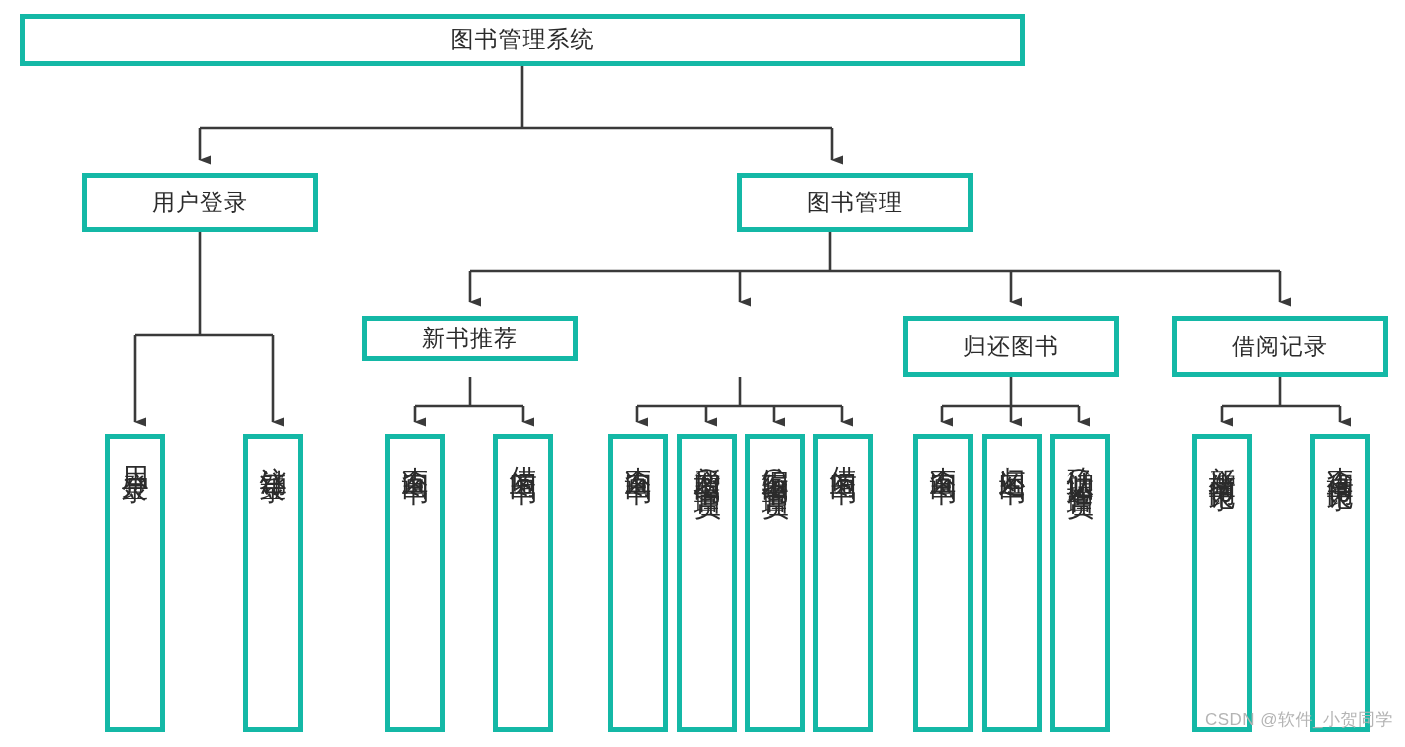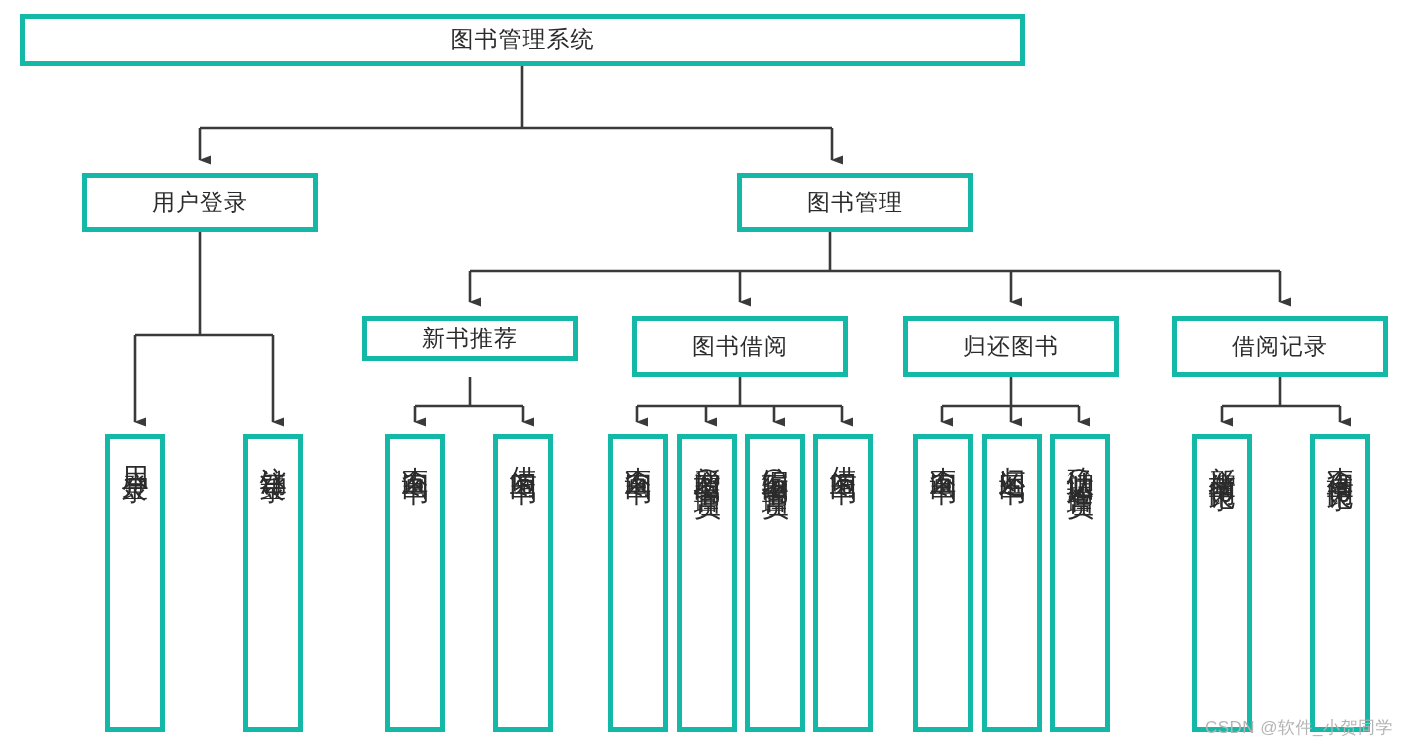--- a/index.html
+++ b/index.html
@@ -61,21 +61,21 @@
     text-orientation: upright;
     -webkit-writing-mode: vertical-rl;
     font-size: 27px;
     line-height: 1.05;
     letter-spacing: 4px;
     white-space: nowrap;
   }
   #watermark {
     position: absolute;
     right: 12px;
-    bottom: 8px;
+    bottom: 16px;
     font-size: 17px;
     color: #b4b4b4;
     z-index: 5;
     white-space: nowrap;
     letter-spacing: 0.5px;
     text-align: center;
   }
 </style>
 </head>
 <body>
@@ -139,23 +139,20 @@
   <div class="node h" style="left:82px; top:173px; width:236px; height:59px;">
     <span class="label">用户登录</span>
   </div>
   <div class="node h" style="left:712px; top:173px; width:236px; height:59px;margin-left:25px;">
     <span class="label">图书管理</span>
   </div>
 
   <div class="node h" style="left:362px; top:316px; width:216px; height:45px;">
     <span class="label">新书推荐</span>
   </div>
-  <div class="node h" style="left:632px; top:316px; width:216px; height:61px;">
-    <span class="label">图书借阅</span>
-  </div>
   <div class="node h" style="left:903px; top:316px; width:216px; height:61px;">
     <span class="label">归还图书</span>
   </div>
   <div class="node h" style="left:1172px; top:316px; width:216px; height:61px;">
     <span class="label">借阅记录</span>
   </div>
 
   <div class="node v" style="left:105px; top:434px; width:60px; height:298px;">
     <span class="label">用户登录</span>
   </div>

